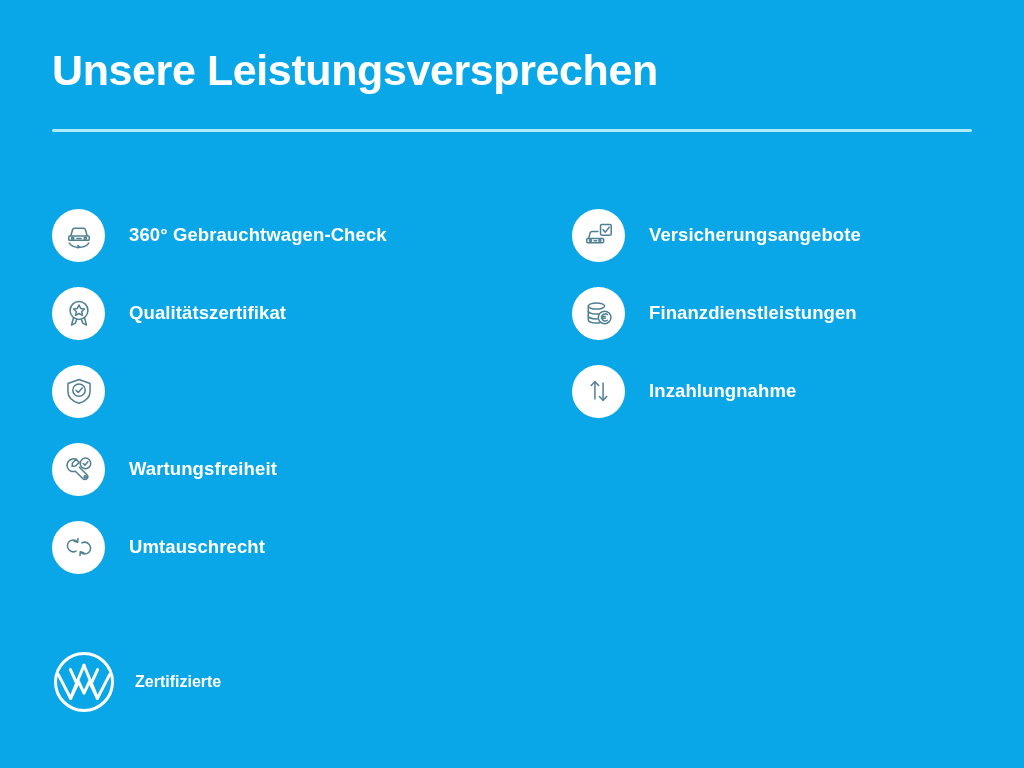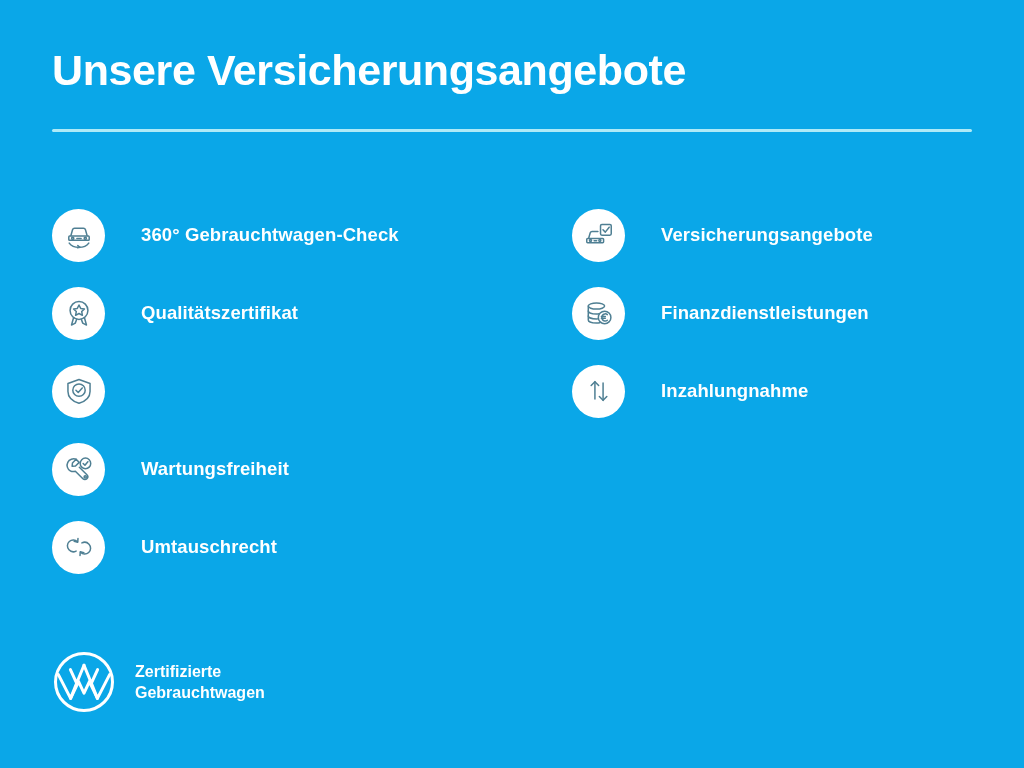--- a/index.html
+++ b/index.html
@@ -81,21 +81,21 @@
   }
   .badge svg {
     display: block;
     width: 34px;
     height: 34px;
   }
   .badge svg * {
     vector-effect: non-scaling-stroke;
   }
   .feature-label {
-    margin-left: 36px;
+    margin-left: 24px;
     font-size: 18.5px;
     font-weight: bold;
     color: #ffffff;
     letter-spacing: 0.1px;
     white-space: nowrap;
   }
 
   
   .brand {
     position: absolute;
@@ -117,21 +117,21 @@
     line-height: 1.32;
     white-space: nowrap;
   }
 </style>
 </head>
 <body>
 
 <div id="poster">
 
   <div class="header">
-    <h1 class="title">Unsere Versicherungsangebote</h1>
+    <h1 class="title">Unsere Leistungsversprechen</h1>
   </div>
   <div class="divider"></div>
 
   <div class="columns">
 
     <div class="col left">
 
       <div class="feature">
         <span class="badge">
           <svg viewBox="0 0 40 40" fill="none" stroke="#4f7f93" stroke-width="1.5" stroke-linecap="round" stroke-linejoin="round">
@@ -252,17 +252,16 @@
         <circle cx="32" cy="32" r="28.5"></circle>
         <path d="M32 15.2 L24.6 33.2 L18.4 19.6"></path>
         <path d="M32 15.2 L39.4 33.2 L45.6 19.6"></path>
         <path d="M24.6 33.2 L18.6 48.4 L6.4 24.6"></path>
         <path d="M39.4 33.2 L45.4 48.4 L57.6 24.6"></path>
         <path d="M18.6 48.4 L26.6 31.6 L32 43.2 L37.4 31.6 L45.4 48.4"></path>
       </svg>
     </span>
     <span class="brand-text">
       <span>Zertifizierte</span><br>
-      <span>Gebrauchtwagen</span>
     </span>
   </div>
 
 </div>
 
 </body></html>

